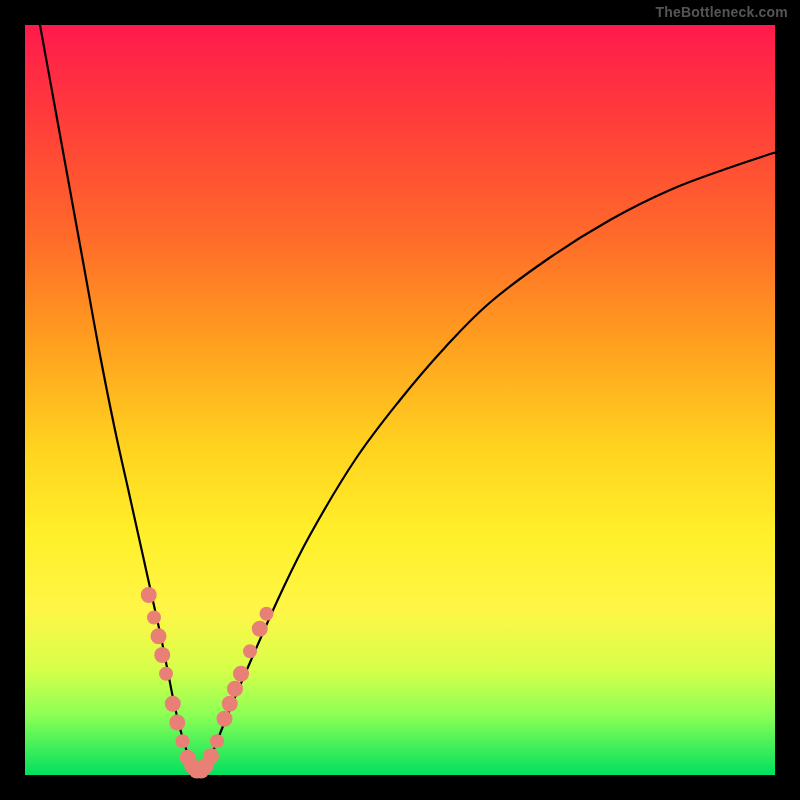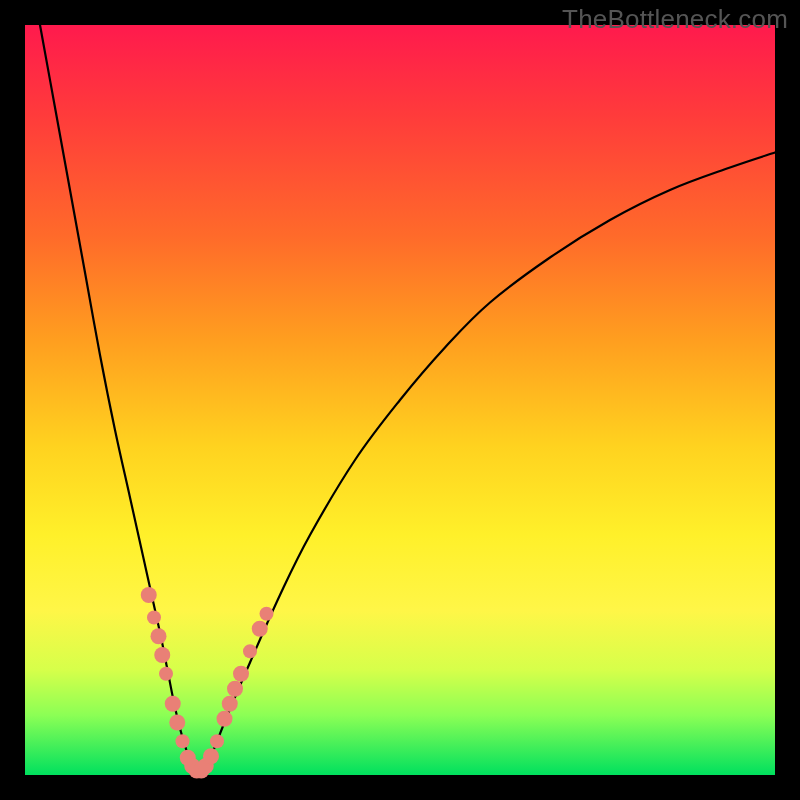--- a/index.html
+++ b/index.html
@@ -29,22 +29,22 @@
       #d6ff4a 86%,
       #8cff55 92%,
       #00e05e 100%
     );
   }
   .attribution {
     position: absolute;
     top: 4px;
     right: 12px;
     color: #555;
-    font-size: 26px;
-    font-weight: 400;
+    font-size: 14px;
+    font-weight: 700;
     letter-spacing: 0.2px;
   }
   svg.curve {
     position: absolute;
     left: 0;
     top: 0;
     width: 750px;
     height: 750px;
     overflow: visible;
   }

